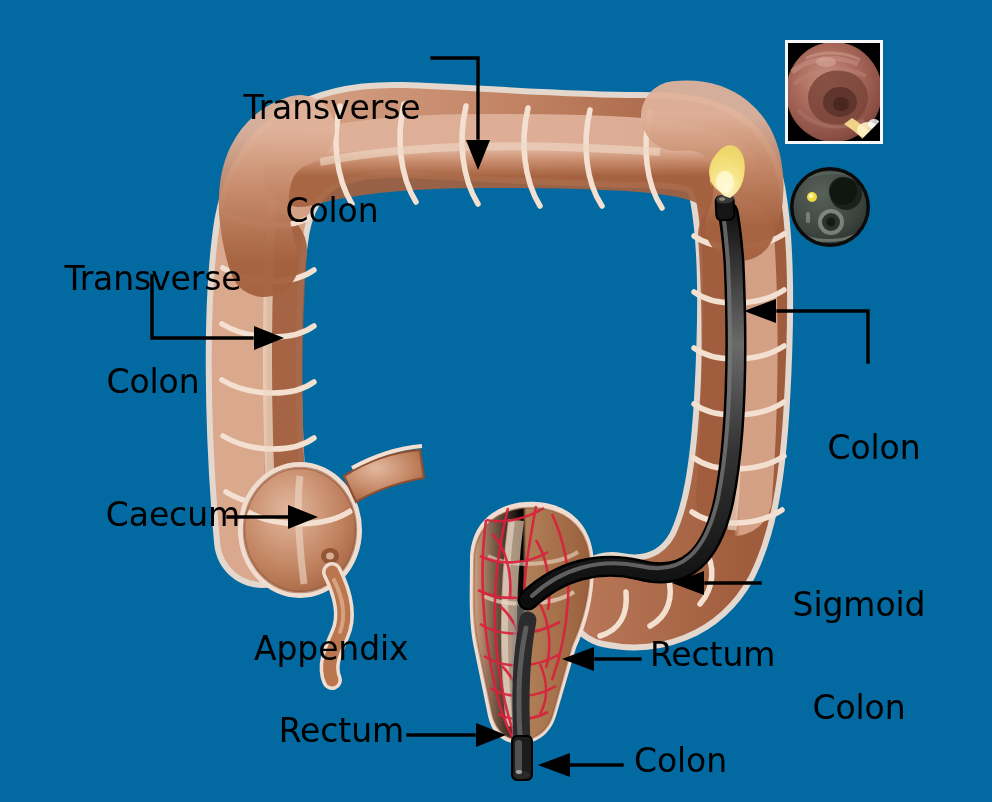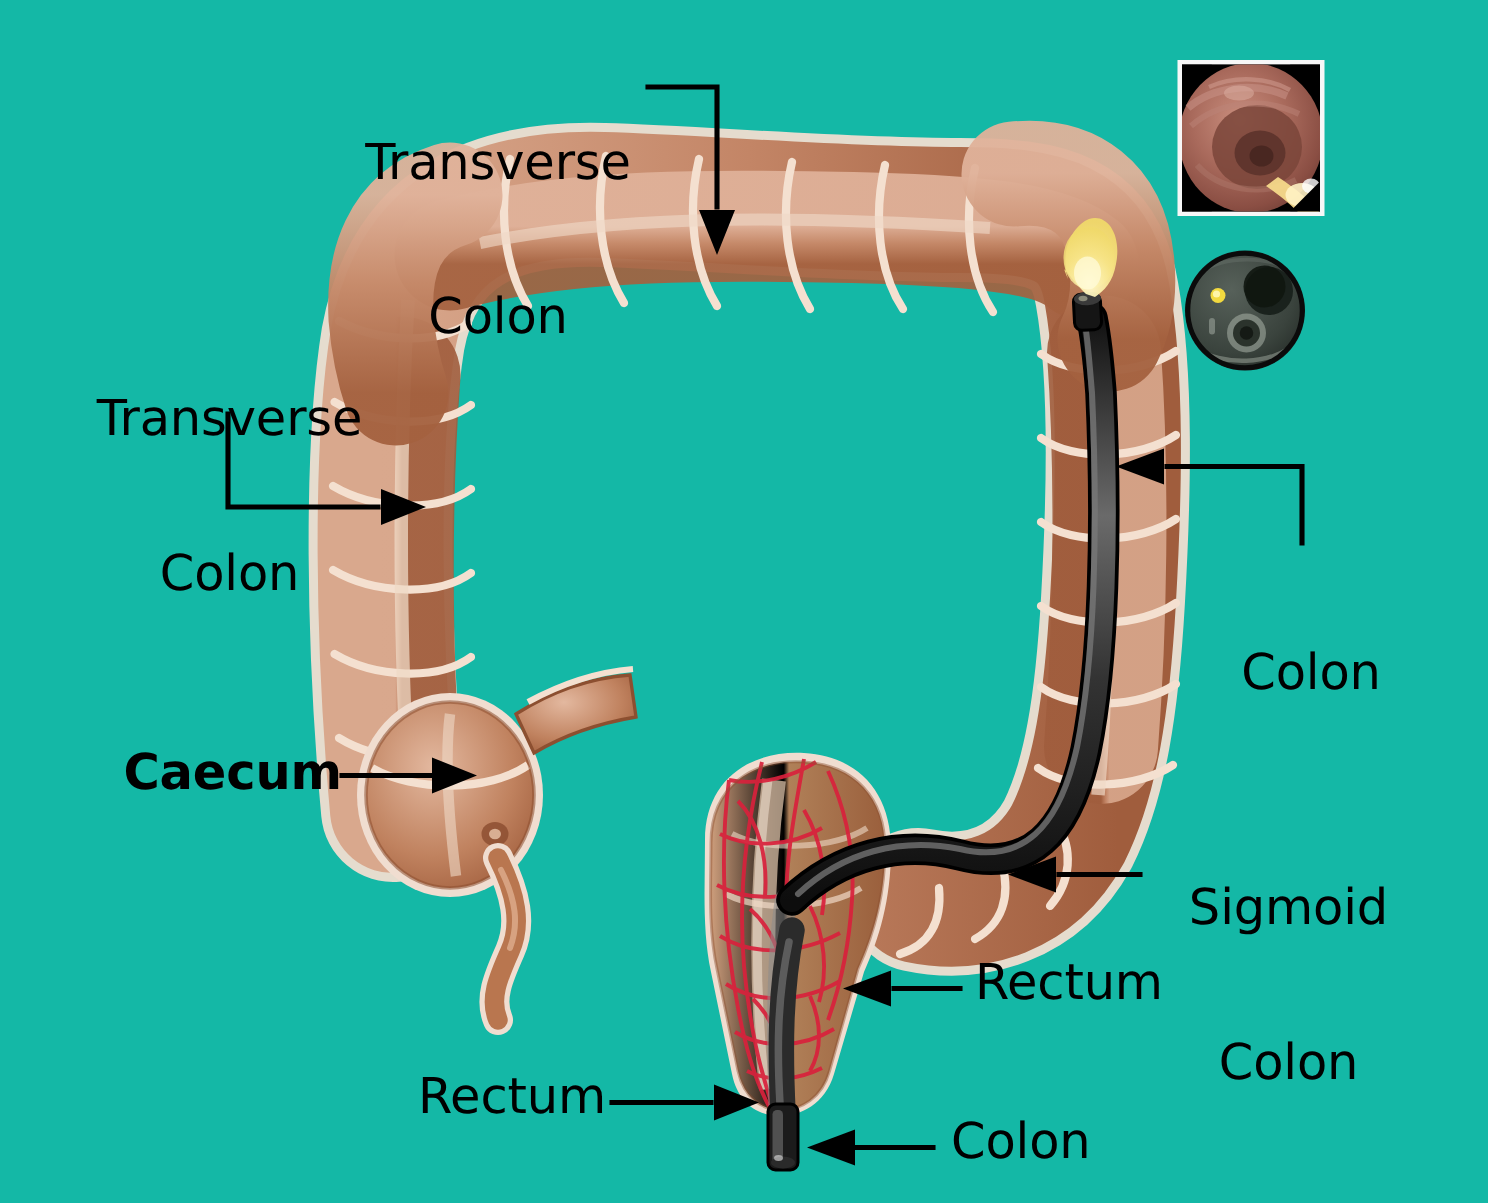--- a/index.html
+++ b/index.html
@@ -1,19 +1,19 @@
 <!DOCTYPE html>
 <html><head>
 <meta charset="utf-8">
 <title>Colon Anatomy Diagram</title>
 <style>
   html,body{margin:0;padding:0;background:#ffffff;}
   body{width:992px;height:802px;overflow:hidden;
        font-family:"DejaVu Sans","Liberation Sans",sans-serif;}
-  #stage{position:relative;width:992px;height:802px;background:#14b8a6;}
+  #stage{position:relative;width:992px;height:802px;background:#0369a1;}
   #stage svg{position:absolute;left:0;top:0;}
   .lbl{position:absolute;color:#000;font-size:33px;line-height:1.04;
        font-family:"DejaVu Sans","Liberation Sans",sans-serif;
        white-space:pre;letter-spacing:-0.1px;}
   .lbl.c{text-align:center;}
   .lbl.r{text-align:right;}
 </style>
 </head>
 <body>
 
@@ -331,31 +331,32 @@
 <div class="lbl c" style="left:232px;top:22px;width:200px;">
   <div>Transverse</div>
   <div>Colon</div>
 </div>
 
 <div class="lbl c" style="left:58px;top:193px;width:190px;">
   <div>Transverse</div>
   <div>Colon</div>
 </div>
 
-<div class="lbl r" style="left:72px;top:498px;width:156px;font-weight:bold;">Caecum</div>
+<div class="lbl r" style="left:84px;top:498px;width:156px;">Caecum</div>
 
 <div class="lbl c" style="left:760px;top:362px;width:228px;">
   <div>Colon</div>
 </div>
 
 <div class="lbl c" style="left:766px;top:519px;width:186px;text-align:center;">
   <div>Sigmoid</div>
   <div>Colon</div>
 </div>
 
+<div class="lbl" style="left:254px;top:632px;">Appendix</div>
 
 <div class="lbl" style="left:650px;top:638px;">Rectum</div>
 
 <div class="lbl r" style="left:248px;top:714px;width:156px;">Rectum</div>
 
 <div class="lbl" style="left:634px;top:744px;">Colon</div>
 
 </div>
 
 </body></html>

